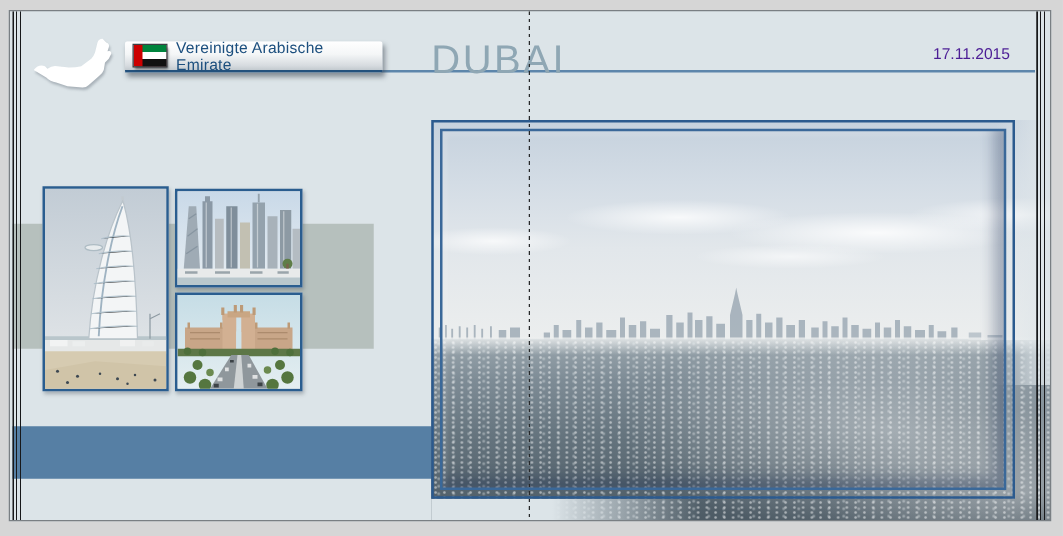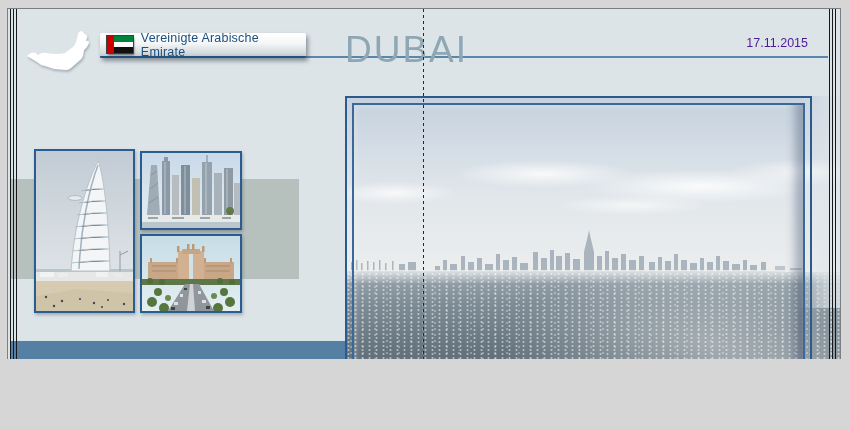--- a/index.html
+++ b/index.html
@@ -1,36 +1,36 @@
 <!DOCTYPE html>
 <html><head>
 <meta charset="utf-8">
 <style>
   html,body{margin:0;padding:0;background:#d6d6d6;font-family:"Liberation Sans",sans-serif;}
-  .stage{position:relative;width:850px;height:359px;background:#d6d6d6;overflow:hidden;}
+  .stage{position:relative;width:850px;height:429px;background:#d6d6d6;overflow:hidden;}
   .page{position:absolute;left:7px;top:8px;width:834px;height:409px;box-sizing:border-box;
         background:#dce4e8;border:1px solid #7a7f83;overflow:hidden;}
   .binding{position:absolute;top:0;height:100%;width:8px;z-index:40;
            background:repeating-linear-gradient(90deg,#17181a 0 1px,rgba(0,0,0,0) 1px 3px);}
   .binding.left{left:2px;}
   .binding.right{right:4px;width:7px;}
   .fold-line{position:absolute;left:415px;top:0;width:1px;height:100%;z-index:50;
              background:repeating-linear-gradient(180deg,#26282a 0 3px,rgba(0,0,0,0) 3px 6px);}
   
   .map{position:absolute;left:17px;top:13px;width:72px;height:54px;z-index:10;}
   .banner{position:absolute;left:92px;top:24px;width:206px;height:23px;z-index:12;border-radius:2px;
           background:linear-gradient(180deg,#ffffff 0%,#f4f6f7 45%,#d6dbdf 85%,#c3cacf 100%);
           border-bottom:2px solid #23517d;box-shadow:2px 3px 4px rgba(50,60,72,0.5);
           display:flex;align-items:center;}
   .flag{position:relative;width:26px;height:17px;margin-left:7px;box-shadow:1px 2px 2px rgba(0,0,0,0.55);
         outline:1px solid #3b3f44;background:#c00;}
   .flag .stripes{position:absolute;left:7px;top:0;width:19px;height:17px;
         background:linear-gradient(180deg,#00843d 0 33%,#ffffff 33% 66%,#111 66% 100%);}
   .banner-label{margin-left:8px;font-size:12.5px;color:#1c4f7e;letter-spacing:0.2px;}
-  .page-title{position:absolute;left:337px;top:20px;z-index:11;font-size:37px;letter-spacing:2px;
+  .page-title{position:absolute;left:337px;top:20px;z-index:11;font-size:32px;letter-spacing:2px;
               color:#8fa7b4;font-weight:400;}
   .header-rule{position:absolute;left:92px;top:47px;width:728px;height:2px;background:#5d86ab;z-index:9;}
   .date{position:absolute;top:27px;right:32px;z-index:11;font-size:12.5px;color:#4c1d95;}
   
   .band-gray{position:absolute;left:2px;top:170px;width:289px;height:100px;background:#b6c0bd;z-index:1;}
   .band-blue{position:absolute;left:2px;top:332px;width:336px;height:42px;background:#567fa4;z-index:1;}
   
   .thumb{position:absolute;box-sizing:border-box;border:2px solid #2a5d8f;z-index:5;
          box-shadow:1px 2px 3px rgba(60,70,80,0.35);background:#dfe5e9;}
   .thumb svg{display:block;}

